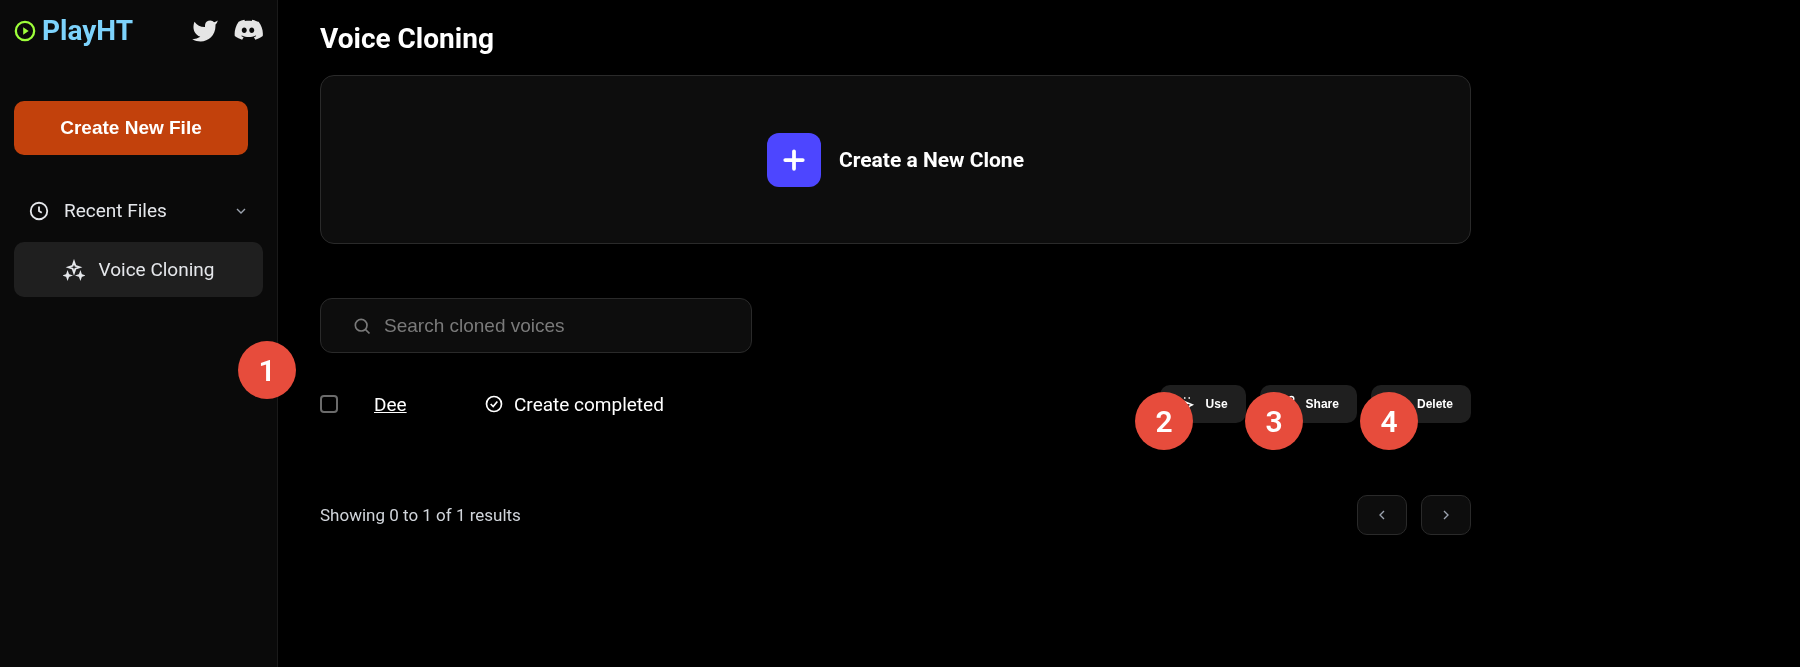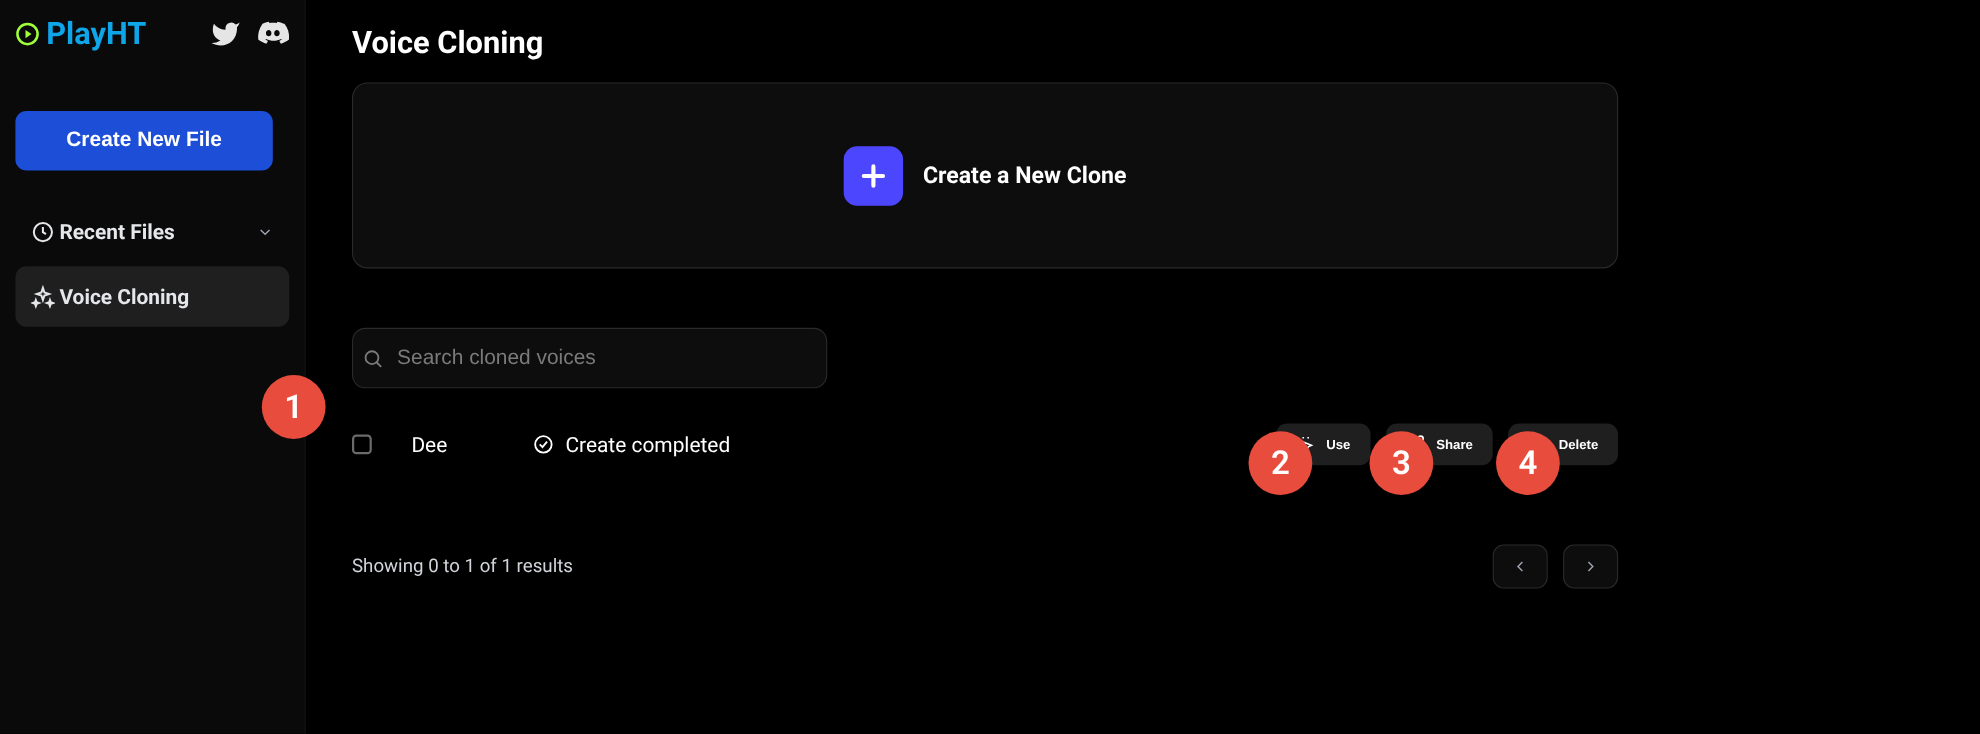--- a/index.html
+++ b/index.html
@@ -28,57 +28,58 @@
     gap: 14px;
   }
   .logo {
     display: flex;
     align-items: center;
     gap: 6px;
   }
   .logo-text {
     font-size: 28px;
     font-weight: 700;
-    color: #0ea5e9;
+    color: #7dd3fc;
   }
   .social-icons {
     margin-left: auto;
     display: flex;
     gap: 14px;
     align-items: center;
     color: #e5e5e5;
   }
   .create-btn {
     margin-top: 54px;
     width: 234px;
     height: 54px;
-    background: #1d4ed8;
+    background: #c2410c;
     color: #fff;
     border: none;
     border-radius: 10px;
     font-size: 19px;
     font-weight: 600;
     cursor: pointer;
   }
   .nav {
     margin-top: 28px;
     display: flex;
     flex-direction: column;
     gap: 4px;
   }
   .nav-item {
     display: flex;
     align-items: center;
-    gap: 4px;
+    gap: 14px;
     padding: 16px 14px;
     border-radius: 10px;
     color: #e5e7eb;
     cursor: pointer;
     font-size: 19px;
-    font-weight: 700;
+    font-weight: 400;
+    justify-content: center;
   }
   .nav-item.active {
     background: #1f1f1f;
   }
   .nav-item .chev {
     margin-left: auto;
     color: #9ca3af;
   }
   .nav-icon {
     width: 22px;
@@ -127,21 +128,21 @@
   }
   .search-wrap {
     margin-top: 54px;
     width: 432px;
     height: 55px;
     border: 1px solid #2a2a2a;
     background: #0d0d0d;
     border-radius: 12px;
     display: flex;
     align-items: center;
-    padding: 0 8px;
+    padding: 0 31px;
     gap: 12px;
   }
   .search-wrap input {
     flex: 1;
     background: transparent;
     border: none;
     outline: none;
     color: #fff;
     font-size: 19px;
   }
@@ -158,20 +159,21 @@
     width: 18px;
     height: 18px;
     border: 2px solid #6b6b6b;
     border-radius: 4px;
     flex-shrink: 0;
   }
   .row-name {
     margin-left: 36px;
     font-size: 19px;
     width: 110px;
+    text-decoration: underline;
   }
   .row-status {
     display: flex;
     align-items: center;
     gap: 10px;
     font-size: 19px;
   }
   .row-actions {
     margin-left: auto;
     display: flex;

